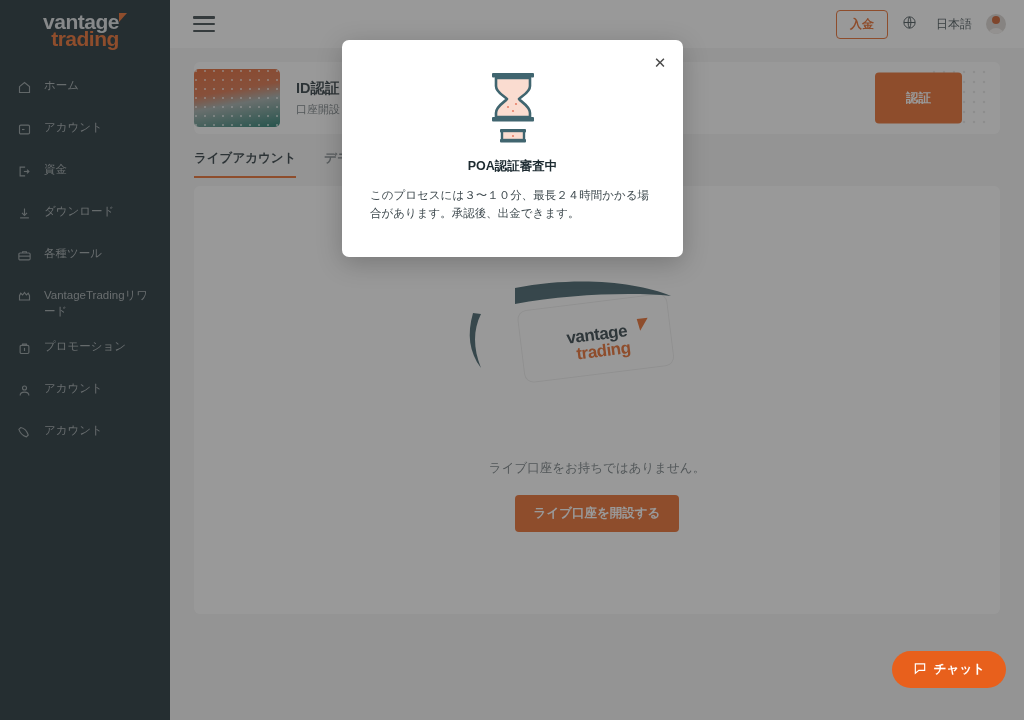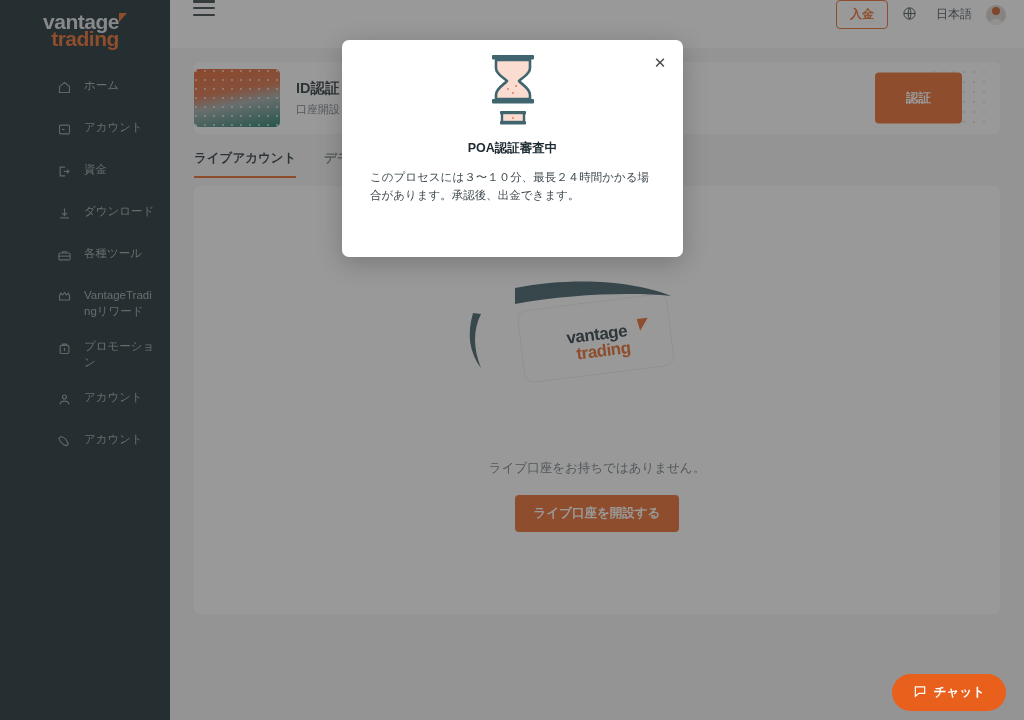--- a/index.html
+++ b/index.html
@@ -38,21 +38,21 @@
     width: 0; height: 0;
     border-left: 8px solid #e8601c;
     border-bottom: 9px solid transparent;
     position: relative; top: -7px; left: 0px;
   }
   .logo-bot {
     font-size: 21px; font-weight: 700; letter-spacing: -0.5px;
     color: #e8601c; margin-top: -4px;
   }
 
-  .nav { margin-top: 12px; padding-left: 40px; }
+  .nav { margin-top: 12px; }
   .nav-item {
     display: flex; align-items: flex-start; gap: 12px;
     padding: 10px 14px 10px 16px;
     min-height: 42px;
     cursor: pointer;
   }
   .nav-item .nav-ico {
     flex: 0 0 16px; width: 16px; height: 16px;
     margin-top: 1px;
     color: #8b9699;
@@ -62,21 +62,21 @@
   .nav-label {
     font-size: 11.5px; color: #9aa3a6; line-height: 1.35;
     max-width: 112px; word-break: break-all;
   }
 
   
   .topbar {
     position: absolute; left: 170px; top: 0;
     width: 854px; height: 48px;
     background: #ffffff;
-    display: flex; align-items: flex-start;
+    display: flex; align-items: center;
     z-index: 1;
   }
   .hamburger {
     margin-left: 23px;
     width: 22px; height: 16px;
     display: flex; flex-direction: column; justify-content: space-between;
     cursor: pointer;
   }
   .hamburger span { display: block; height: 2.5px; background: #2f3b40; border-radius: 1px; }
   .topbar-right {
@@ -185,21 +185,21 @@
     margin-top: 18px;
     background: #e8601c; color: #ffffff; border: none;
     font-size: 12.5px; font-weight: 600;
     padding: 10px 19px; border-radius: 4px; cursor: pointer;
     font-family: inherit;
     text-align: center;
   }
 
   
   .chat-btn {
-    position: absolute; right: 18px; bottom: 9px;
+    position: absolute; right: 18px; bottom: 32px;
     background: #e8601c; color: #ffffff;
     border: none; border-radius: 20px;
     padding: 10px 21px;
     font-size: 12.5px; font-weight: 600;
     display: flex; align-items: center; gap: 7px;
     cursor: pointer; font-family: inherit;
     z-index: 6;
   }
   .chat-btn svg { width: 14px; height: 14px; }
 
@@ -219,21 +219,21 @@
     box-shadow: 0 6px 26px rgba(0,0,0,0.22);
   }
   .modal-close {
     position: absolute; right: 15px; top: 15px;
     width: 16px; height: 16px;
     color: #4a4a4a; font-size: 15px; line-height: 16px;
     text-align: center; cursor: pointer;
     background: none; border: none; font-family: inherit;
   }
   .modal-body {
-    padding: 13px 28px 0 28px;
+    padding: 31px 28px 0 28px;
     text-align: center;
   }
   .hourglass { width: 58px; height: 74px; display: block; margin: 0 auto; }
   .modal-title {
     font-size: 12.5px; font-weight: 700; color: #1d2b31;
     margin-top: 13px;
   }
   .modal-desc {
     font-size: 11.5px; color: #3f4a4f;
     line-height: 1.55; text-align: left;

